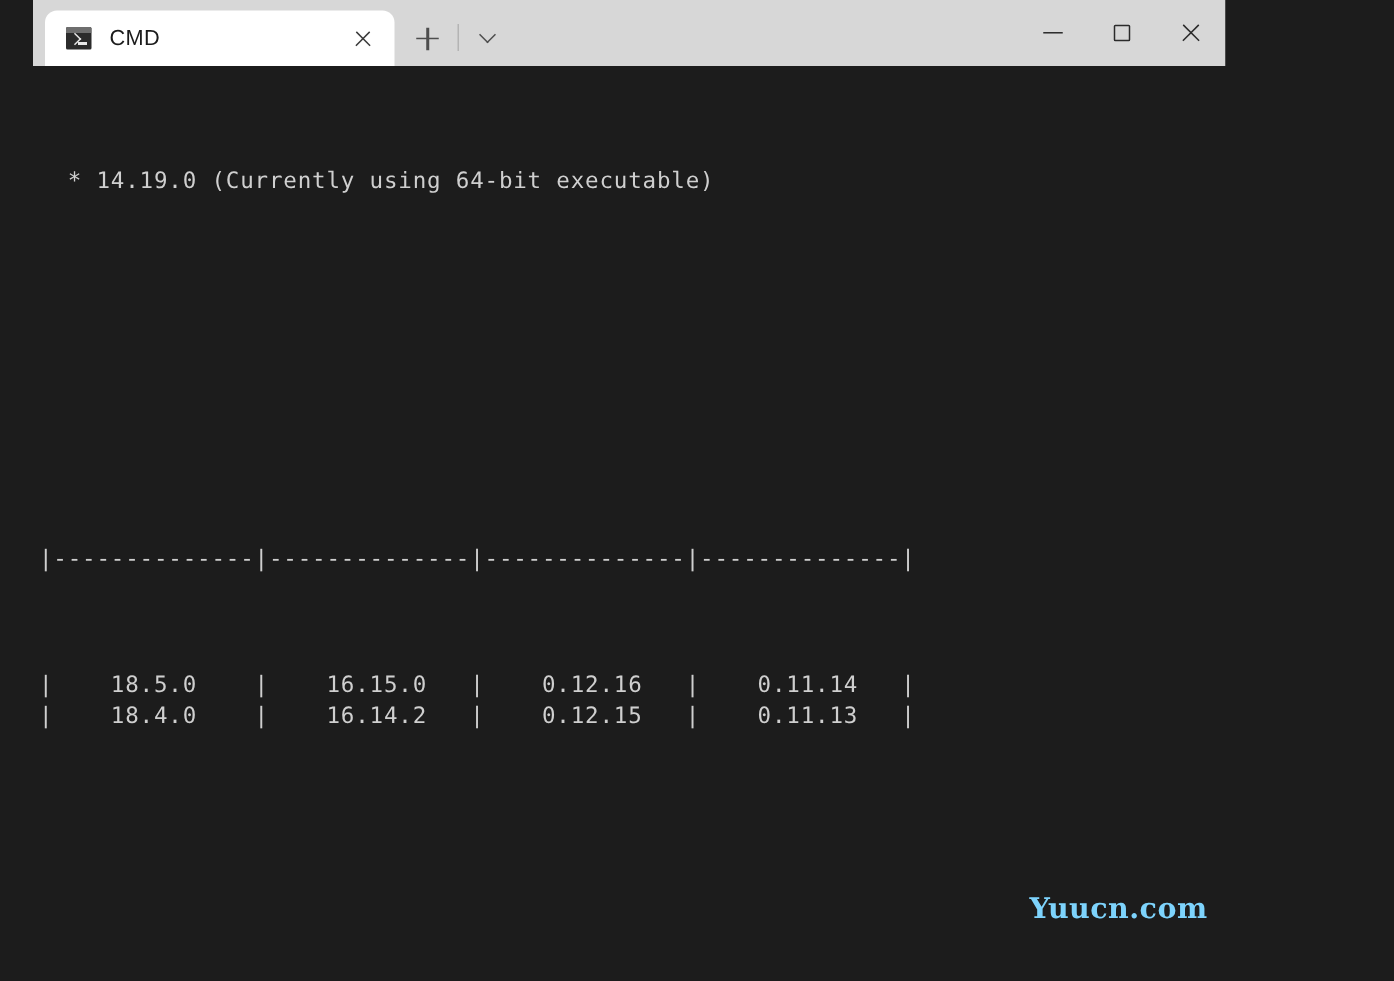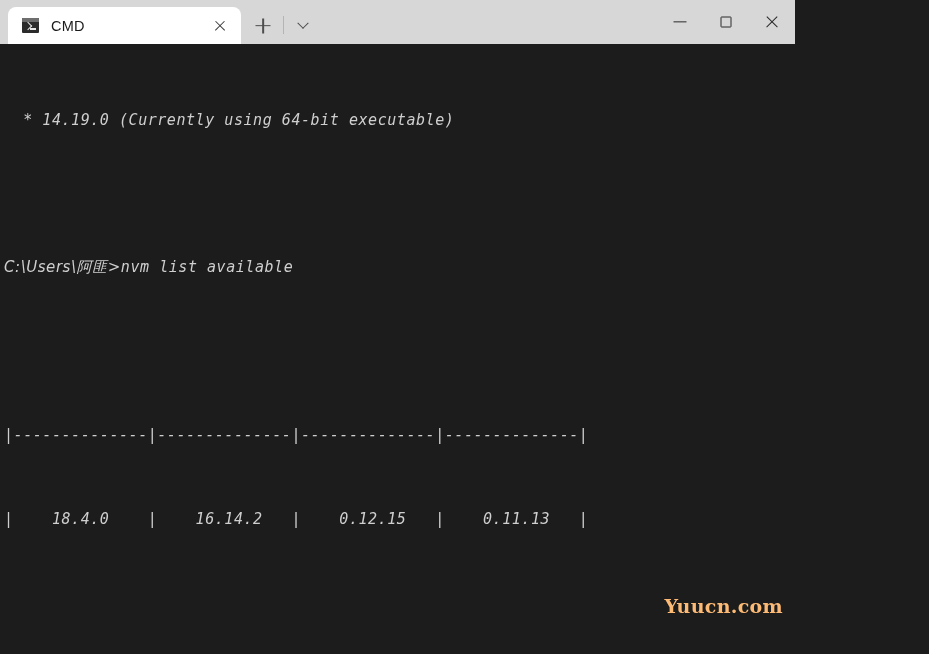--- a/index.html
+++ b/index.html
@@ -7,20 +7,21 @@
     padding: 0;
     background: #1c1c1c;
   }
   #app {
     position: relative;
     width: 795px;
     height: 654px;
     overflow: hidden;
     background: #1c1c1c;
     font-family: "DejaVu Sans Mono", monospace;
+    margin-left: 22px;
   }
 
   
   .tabbar {
     position: relative;
     height: 44px;
     background: #d7d7d7;
     display: flex;
     align-items: flex-end;
     box-sizing: border-box;
@@ -185,21 +186,20 @@
     padding: 3px 0 0 0;
     box-sizing: border-box;
     overflow: hidden;
     white-space: pre;
   }
   .line {
     height: 21px;
     padding-left: 4px;
     letter-spacing: 0.55px;
     white-space: pre;
-    font-style: italic;
   }
   .line.blank { }
   .cjk { font-family: "DejaVu Sans", sans-serif; }
 
   .watermark {
     position: absolute;
     right: 12px;
     top: 552px;
     color: #e01010;
     font-family: "DejaVu Serif", serif;
@@ -236,27 +236,26 @@
       <div class="wc wc-max"></div>
       <div class="wc wc-close"></div>
     </div>
   </div>
 
   <div class="term" style="background: rgb(28, 28, 28); color: rgb(207, 207, 207);">
 
     <div class="line">  * 14.19.0 (Currently using 64-bit executable)</div>
     <div class="line blank"> </div>
 
-    <div class="line"><span class="cjk">C:\Users\阿匪&gt;</span><span>nvm list available</span></div>
 
     <div class="line blank"> </div>
 
     <div class="line">|--------------|--------------|--------------|--------------|</div>
 
-    <div id="rows"><div class="line">|    18.4.0    |    16.14.2   |    0.12.15   |    0.11.13   |</div></div>
+    <div id="rows"><div class="line">|    18.5.0    |    16.15.0   |    0.12.16   |    0.11.14   |</div><div class="line">|    18.4.0    |    16.14.2   |    0.12.15   |    0.11.13   |</div></div>
 
     
     
 
-    <div class="watermark" style="color: #fdba74;">Yuucn.com</div>
+    <div class="watermark" style="color: #7dd3fc;">Yuucn.com</div>
   </div>
 
 </div>
 
 </body></html>

